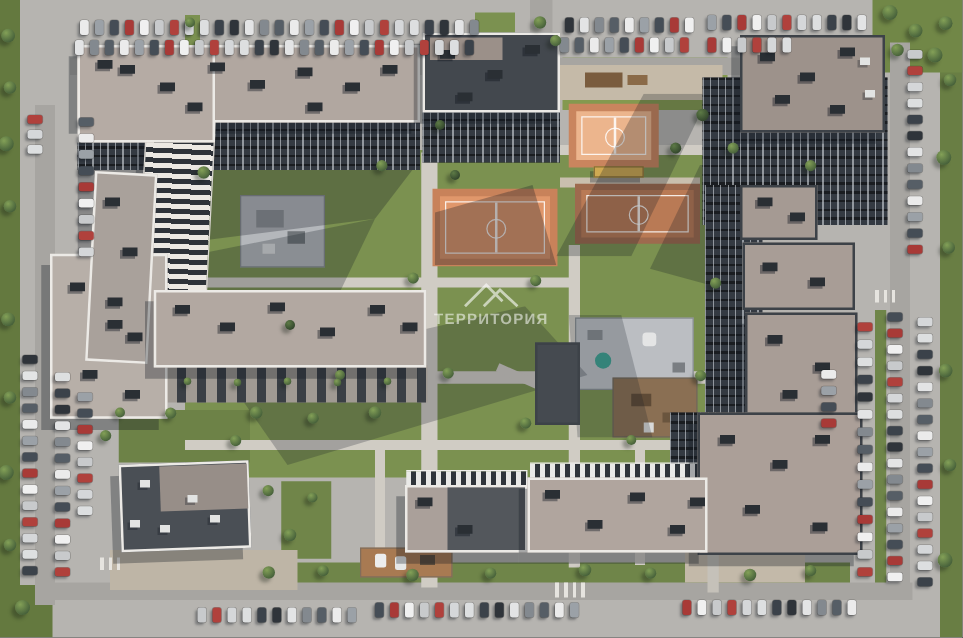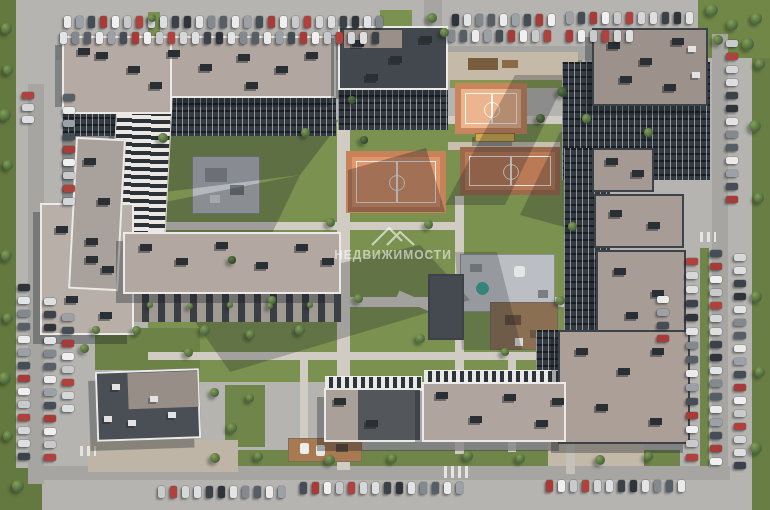--- a/index.html
+++ b/index.html
@@ -509,15 +509,15 @@
       <div class="tree" style="left: 187px; top: 303px; width: 6px; height: 6px;"></div>
       <div class="tree" style="left: 227px; top: 302px; width: 6px; height: 6px;"></div>
       <div class="tree" style="left: 267px; top: 303px; width: 6px; height: 6px;"></div>
       <div class="tree" style="left: 307px; top: 302px; width: 6px; height: 6px;"></div>
     </div>
   <div class="watermark">
     <svg width="48" height="26" viewBox="0 0 48 26">
       <path d="M3 25 L20 8 L33 21" fill="none" stroke="#ffffff" stroke-width="2.2"></path>
       <path d="M18 25 L31 12 L45 25" fill="none" stroke="#ffffff" stroke-width="2.2"></path>
     </svg>
-    <div class="wline">НЕДВИЖИМОСТИ</div>
+    <div class="wline">ТЕРРИТОРИЯ</div>
   </div>
 </div>
 
 </body></html>

